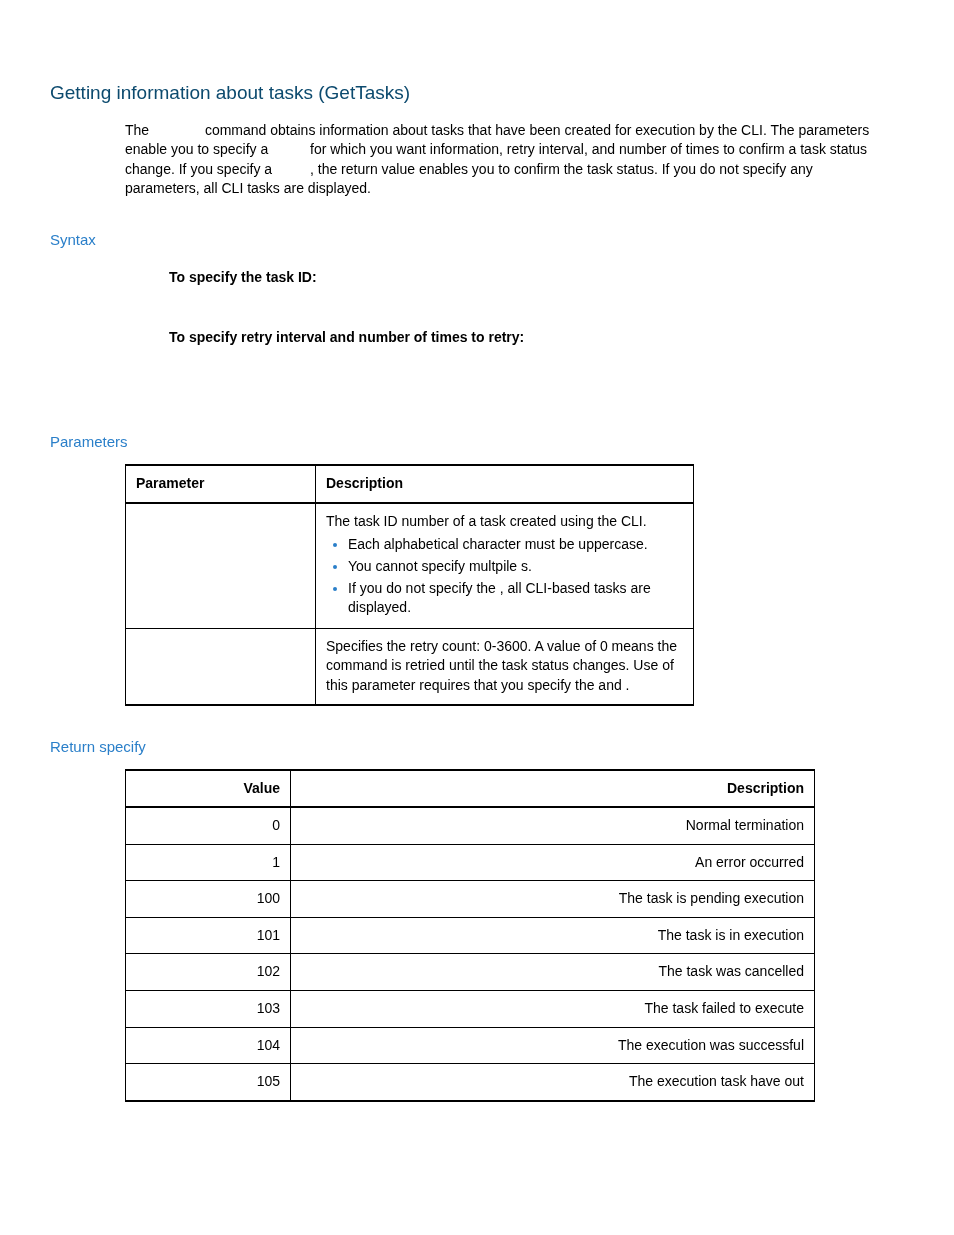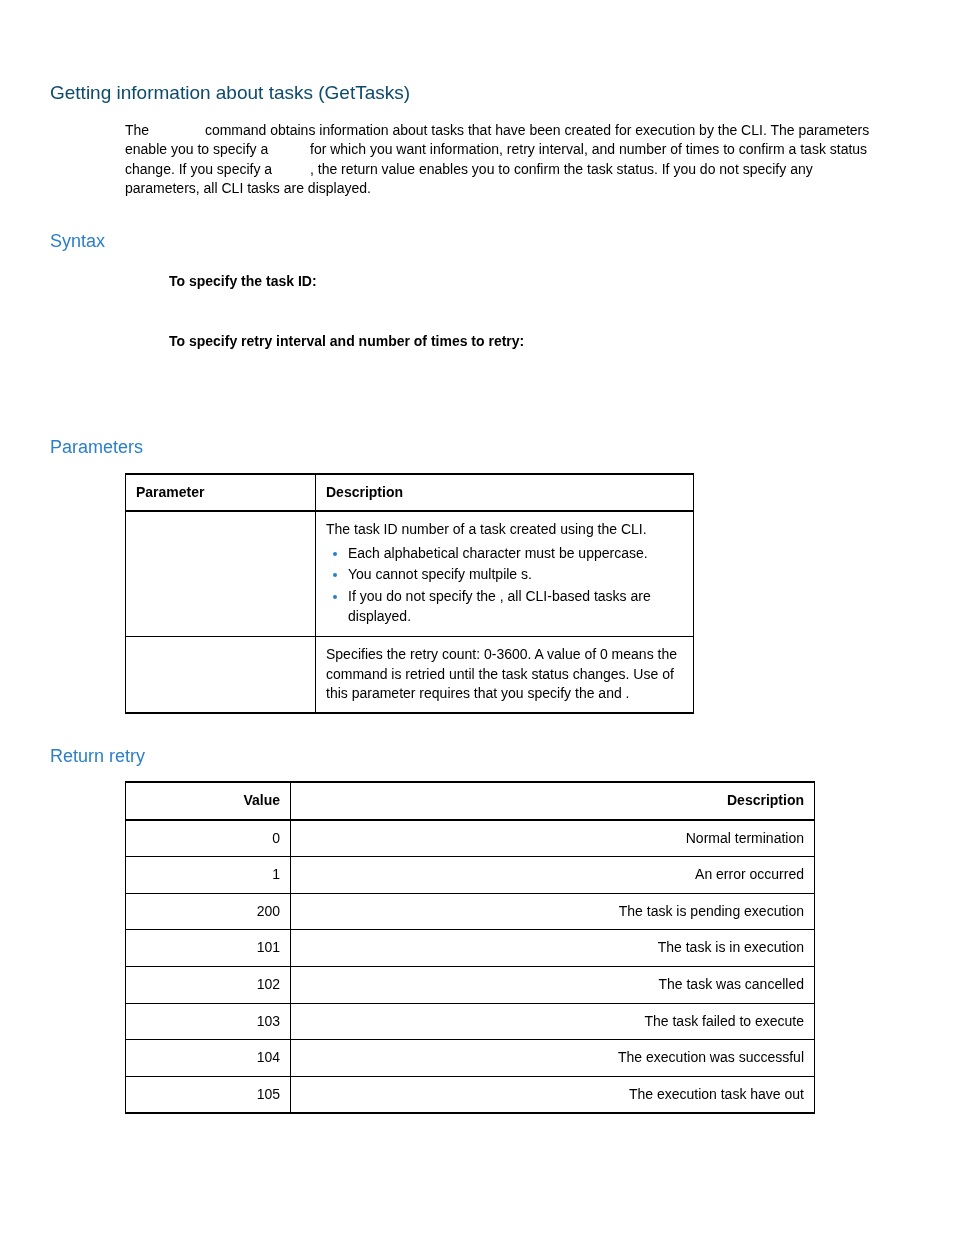--- a/index.html
+++ b/index.html
@@ -17,21 +17,21 @@
   }
   h2.main-heading {
     color: #0c4a6e;
     font-weight: normal;
     font-size: 19px;
     margin: 20px 0 10px 0;
   }
   h3.sub-heading {
     color: #2a7fc9;
     font-weight: normal;
-    font-size: 18px;
+    font-size: 15px;
     margin: 30px 0 10px 0;
   }
   .body-text {
     margin-left: 75px;
     margin-right: 15px;
     font-size: 14px;
   }
   .bold-label {
     font-weight: bold;
     margin-left: 119px;
@@ -138,21 +138,21 @@
           </ul>
         </td>
       </tr>
       <tr>
         <td></td>
         <td>Specifies the retry count: 0-3600. A value of 0 means the                   command is retried until the task status changes. Use of this parameter requires that you specify the              and                      .</td>
       </tr>
     </tbody>
   </table>
 
-  <h3 class="sub-heading">Return retry</h3>
+  <h3 class="sub-heading">Return specify</h3>
 
   <table class="retvals">
     <colgroup>
         <col style="width:165px">
         <col>
       </colgroup>
     <thead>
       <tr>
         <th>Value</th>
         <th>Description</th>
@@ -161,21 +161,21 @@
     <tbody>
       <tr>
         <td>0</td>
         <td>Normal termination</td>
       </tr>
       <tr>
         <td>1</td>
         <td>An error occurred</td>
       </tr>
       <tr>
-        <td>200</td>
+        <td>100</td>
         <td>The task is pending execution</td>
       </tr>
       <tr>
         <td>101</td>
         <td>The task is in execution</td>
       </tr>
       <tr>
         <td>102</td>
         <td>The task was cancelled</td>
       </tr>

